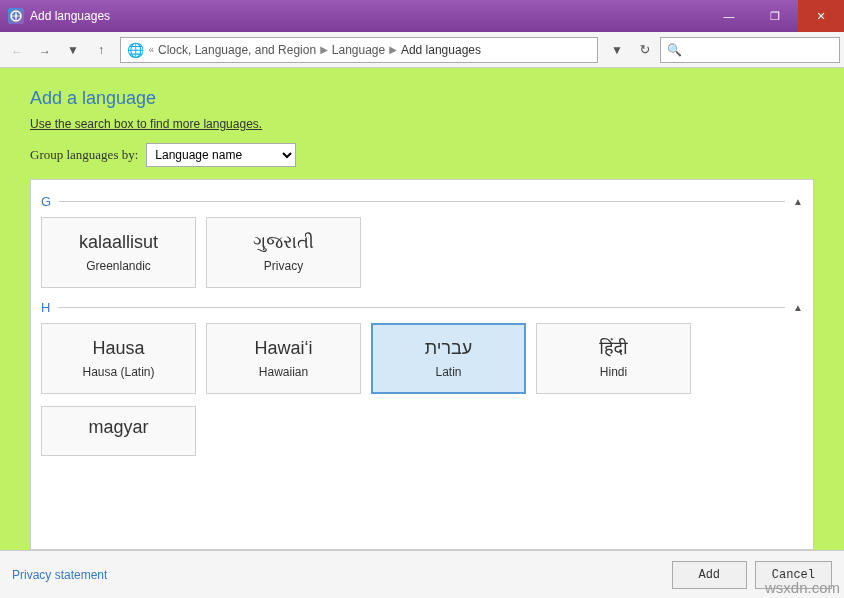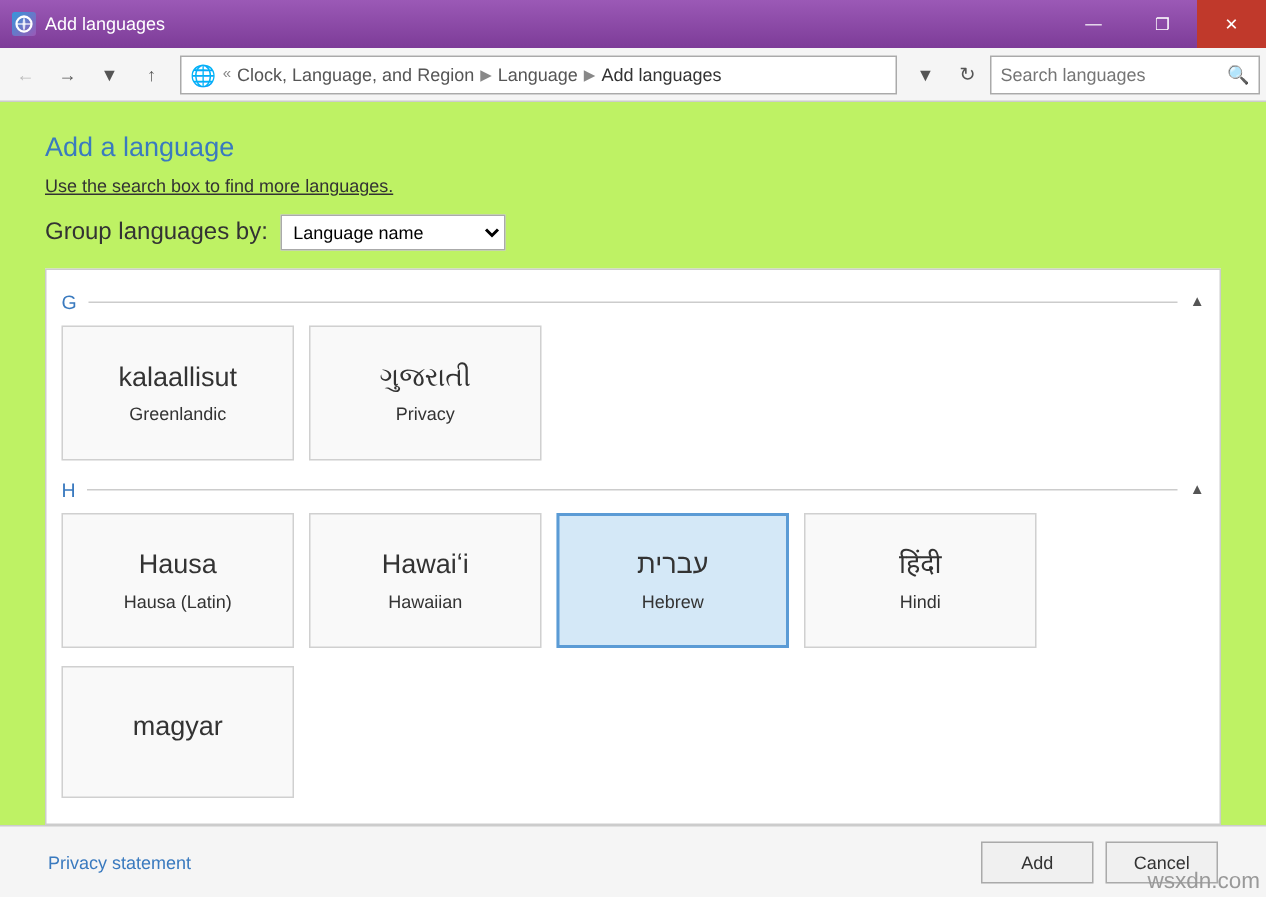--- a/index.html
+++ b/index.html
@@ -172,22 +172,23 @@
       text-decoration: underline;
     }
 
     .group-row {
       display: flex;
       align-items: center;
       margin-bottom: 12px;
       gap: 8px;
     }
     .group-label {
-      font-size: 16px;
-      color: #333;
+      font-size: 13px;
+      color: #333;
+      font-family: Liberation Serif, serif;
     }
     .group-select {
       height: 24px;
       border: 1px solid #aaa;
       font-size: 12px;
       padding: 0 4px;
       background: white;
       min-width: 150px;
     }
 
@@ -231,21 +232,21 @@
     
     .lang-grid {
       display: flex;
       flex-wrap: wrap;
       gap: 10px;
       margin-bottom: 12px;
     }
 
     .lang-card {
       width: 155px;
-      height: 90px;
+      height: 71px;
       border: 1px solid #d0d0d0;
       background: #f9f9f9;
       display: flex;
       flex-direction: column;
       align-items: center;
       justify-content: center;
       cursor: pointer;
       position: relative;
     }
     .lang-card.selected {
@@ -268,21 +269,21 @@
     }
 
     
     .bottom-bar {
       height: 48px;
       background: #f5f5f5;
       border-top: 1px solid #ccc;
       display: flex;
       align-items: center;
       justify-content: space-between;
-      padding: 0 32px;
+      padding: 0 12px;
       flex-shrink: 0;
     }
     .privacy-link {
       color: #3a7abf;
       font-size: 12px;
       cursor: pointer;
       text-decoration: none;
     }
     .bottom-buttons {
       display: flex;
@@ -290,20 +291,21 @@
     }
     .action-btn {
       height: 28px;
       min-width: 75px;
       border: 1px solid #aaa;
       background: #f0f0f0;
       font-size: 12px;
       cursor: pointer;
       padding: 0 16px;
       color: #333;
+      font-family: Liberation Mono, monospace;
     }
 
     
     .lang-list-container::-webkit-scrollbar { width: 16px; }
     .lang-list-container::-webkit-scrollbar-track { background: #f0f0f0; }
     .lang-list-container::-webkit-scrollbar-thumb { background: #bbb; border: 3px solid #f0f0f0; }
 
     .wsxdn {
       position: fixed;
       bottom: 2px;
@@ -346,21 +348,20 @@
     <span class="breadcrumb-sep">▶</span>
     <span class="breadcrumb-part">Language</span>
     <span class="breadcrumb-sep">▶</span>
     <span class="breadcrumb-part active">Add languages</span>
   </div>
 
   <button class="nav-btn">▼</button>
   <button class="refresh-btn">↻</button>
 
   <div class="search-box">
-    <input type="text" placeholder="Search languages" style="">
     <span class="search-icon-btn">🔍</span>
   </div>
 </div>
 
 <div class="main-content">
   <div class="page-title">Add a language</div>
   <div class="subtitle">Use the search box to find more languages.</div>
 
   <div class="group-row">
     <span class="group-label">Group languages by:</span>
@@ -401,30 +402,30 @@
         <div class="lang-card">
           <div class="lang-native">Hausa</div>
           <div class="lang-name">Hausa (Latin)</div>
         </div>
         <div class="lang-card">
           <div class="lang-native">Hawaiʻi</div>
           <div class="lang-name">Hawaiian</div>
         </div>
         <div class="lang-card selected">
           <div class="lang-native">עברית</div>
-          <div class="lang-name">Hebrew</div>
+          <div class="lang-name">Latin</div>
         </div>
         <div class="lang-card">
           <div class="lang-native">हिंदी</div>
           <div class="lang-name">Hindi</div>
         </div>
       </div>
 
       <div class="lang-grid">
-        <div class="lang-card" style="height: 88px;">
+        <div class="lang-card" style="height: 50px;">
           <div class="lang-native">magyar</div>
           <div class="lang-name"></div>
         </div>
       </div>
 
     </div>
   </div>
 </div>
 
 <div class="bottom-bar">

